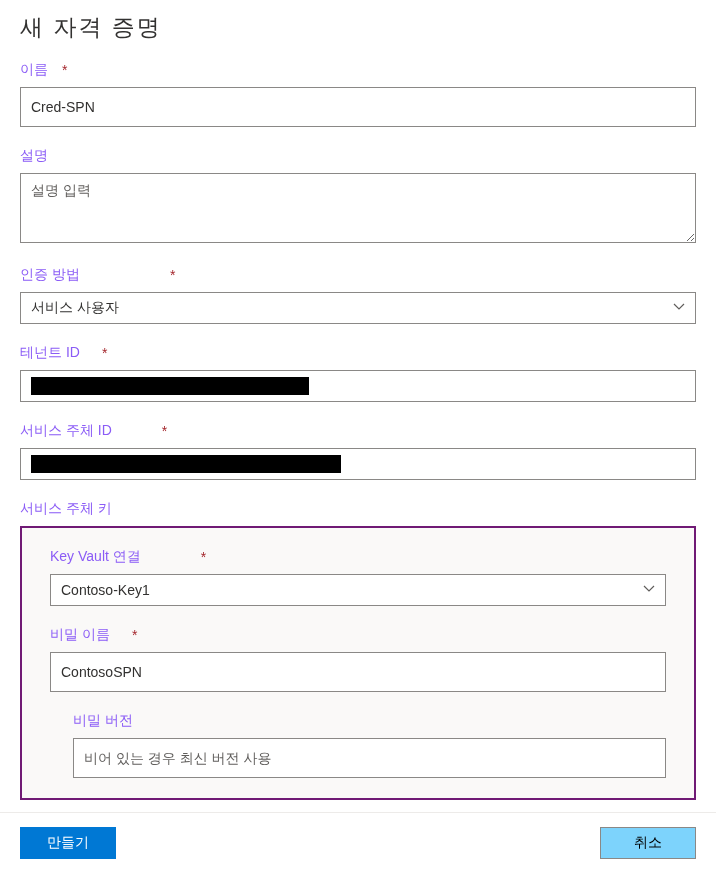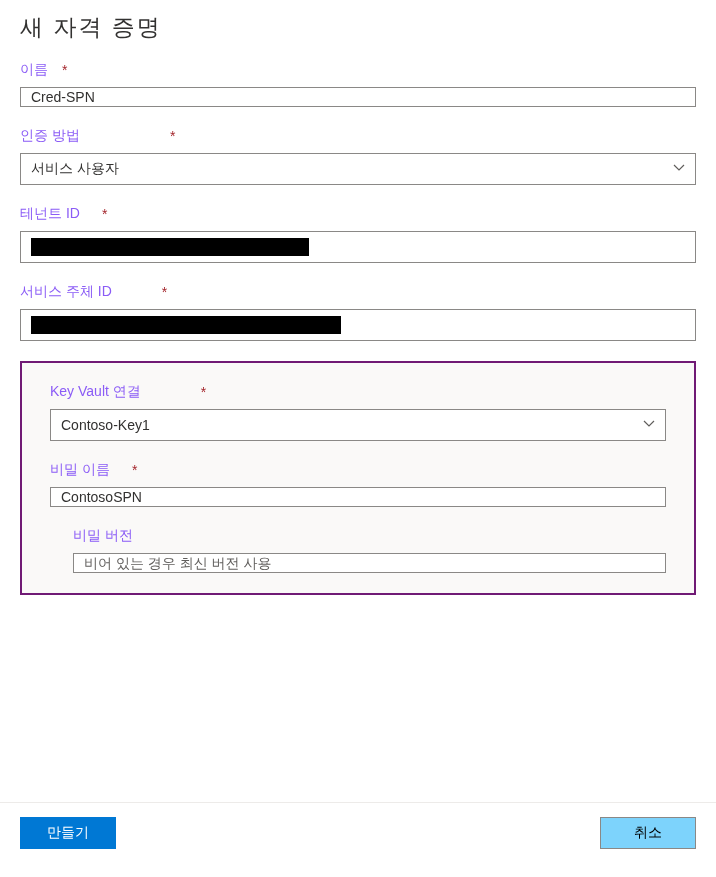--- a/index.html
+++ b/index.html
@@ -28,21 +28,21 @@
     }
     .field-group {
       margin-bottom: 20px;
     }
     .required {
       color: #a4262c;
       margin-left: 8px;
     }
     .text-input {
       width: 100%;
-      height: 20px;
+      height: 40px;
       padding: 0 10px;
       border: 1px solid #8a8886;
       background: #ffffff;
       font-size: 14px;
       font-family: inherit;
       color: #323130;
       outline: none;
     }
     .text-input::placeholder {
       color: #605e5c;
@@ -107,21 +107,21 @@
       padding: 20px 28px 20px 28px;
     }
     .sp-key-section .field-group:last-child {
       margin-bottom: 0;
       margin-left: 23px;
     }
     .footer {
       position: absolute;
       left: 0;
       right: 0;
-      bottom: 14px;
+      bottom: 4px;
       border-top: 1px solid #edebe9;
       padding: 14px 20px;
       display: flex;
       justify-content: space-between;
       align-items: center;
       background: #ffffff;
     }
     .btn {
       height: 32px;
       min-width: 96px;
@@ -170,20 +170,26 @@
   <h1 class="page-title">새 자격 증명</h1>
 
   <div class="field-group">
     <div class="label-row short">
       <span class="label-text">이름</span>
       <span class="required">*</span>
     </div>
     <input type="text" class="text-input" value="Cred-SPN" style="">
   </div>
 
+  <div class="field-group">
+    <div class="label-row">
+      <span class="label-text">설명</span>
+    </div>
+    <textarea class="textarea-input" placeholder="설명 입력" style=""></textarea>
+  </div>
 
   <div class="field-group">
     <div class="label-row">
       <span class="label-text">인증 방법</span>
       <span class="required">*</span>
     </div>
     <div class="select-wrapper">
       <button class="select-input">서비스 사용자</button>
       <span class="chevron-down">
         <svg width="14" height="14" viewBox="0 0 14 14">
@@ -207,20 +213,23 @@
     <div class="label-row mid">
       <span class="label-text">서비스 주체 ID</span>
       <span class="required">*</span>
     </div>
     <div class="redacted-input">
       <span class="redacted-bar" style="width:310px"></span>
     </div>
   </div>
 
   <div class="field-group">
+    <div class="label-row">
+      <span class="label-text">서비스 주체 키</span>
+    </div>
     <div class="sp-key-section">
 
       <div class="field-group">
         <div class="label-row mid2">
           <span class="label-text">Key Vault 연결</span>
           <span class="required">*</span>
         </div>
         <div class="select-wrapper">
           <button class="select-input">Contoso-Key1</button>
           <span class="chevron-down">

